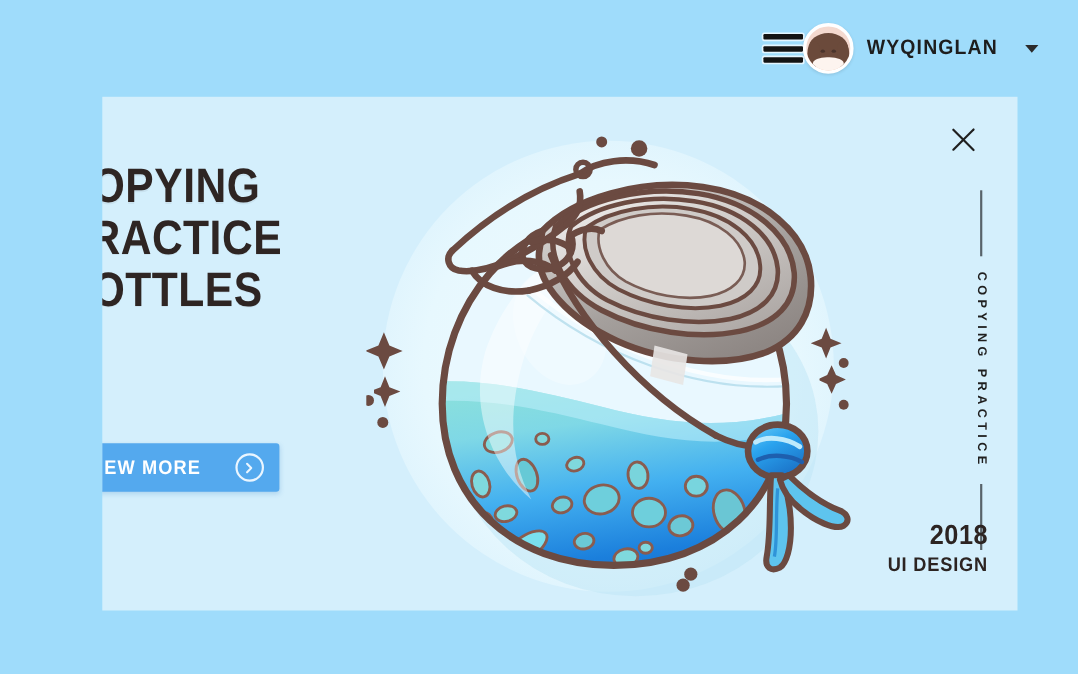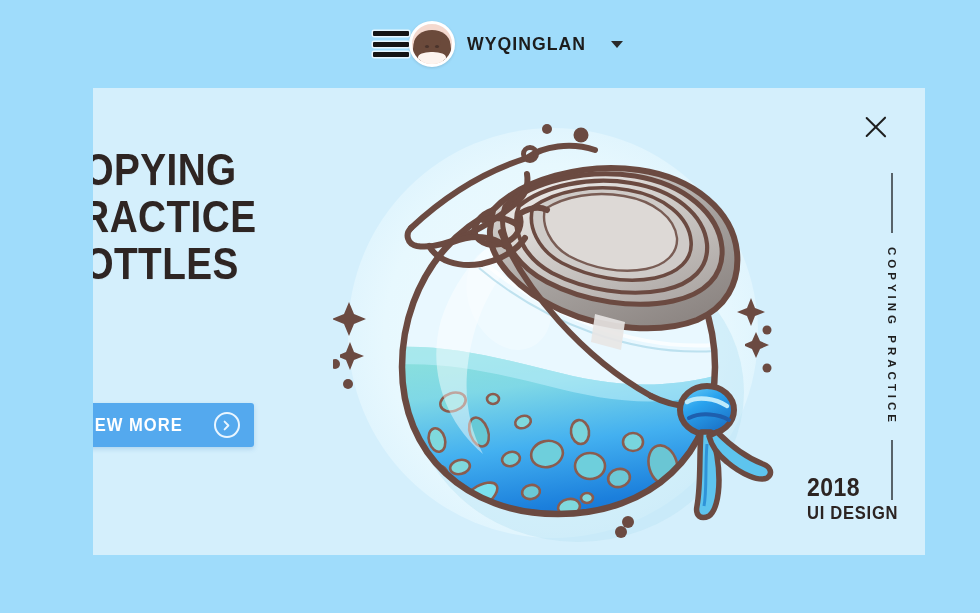--- a/index.html
+++ b/index.html
@@ -6,21 +6,21 @@
   html, body {
     width:980px; height:613px;
     overflow:hidden;
     font-family:"Liberation Sans", sans-serif;
   }
   body { background:#9fdcfb; position:relative; }
 
   
   .topbar{
     position:absolute; top:0; left:0; width:980px; height:88px;
-    display:flex; align-items:center; justify-content:center;
+    display:flex; align-items:center; justify-content:flex-end;
     padding:0 36px 0 52px; z-index:30;
   }
   .hamburger{ width:36px; height:26px; display:flex; flex-direction:column;
     justify-content:space-between; cursor:pointer; }
   .hamburger span{ display:block; height:5px; width:100%;
     background:#141414; border-radius:1px; box-shadow:0 0 0 1.5px #e4f5fe; }
 
   .user{ display:flex; align-items:center; gap:12px; cursor:pointer; }
   .avatar{
     width:46px; height:46px; border-radius:50%;
@@ -117,21 +117,21 @@
   }
   .side-line{ width:1.5px; height:60px; background:#58636a; }
   .side-text{
     writing-mode:vertical-rl; text-orientation:mixed;
     font-size:11.5px; font-weight:700; letter-spacing:4px;
     color:#1f1f1f; font-family:"Liberation Sans", sans-serif;
   }
 
   
   .meta{
-    position:absolute; right:27px; bottom:30px; text-align:left;
+    position:absolute; right:27px; bottom:30px; text-align:right;
     color:#2c2422; font-weight:700;
     font-family:"Liberation Sans", sans-serif;
   }
   .meta .year{ font-size:25px; letter-spacing:.5px; line-height:1.15;
     transform:scaleX(.92); transform-origin:right center; display:block; }
   .meta .sub{ font-size:18px; letter-spacing:.8px; line-height:1.3;
     transform:scaleX(.92); transform-origin:right center; display:block; }
 
   
   .jar{ position:absolute; left:240px; top:14px; width:450px; height:450px; }

